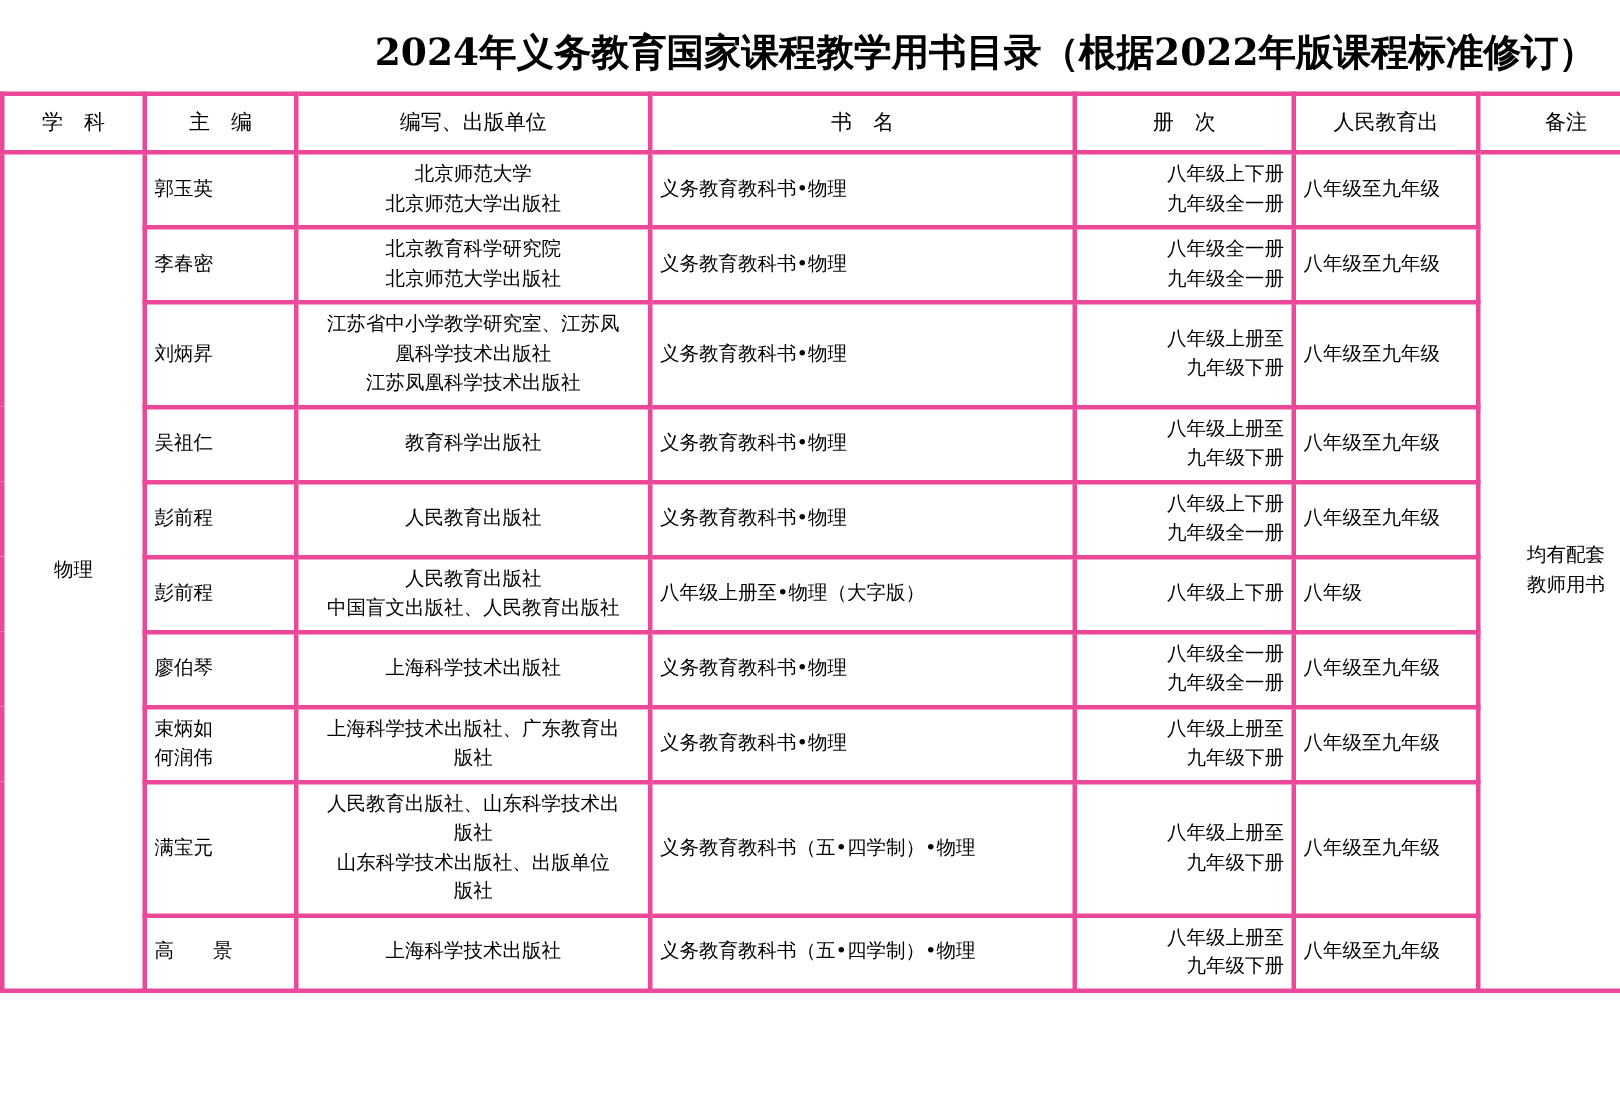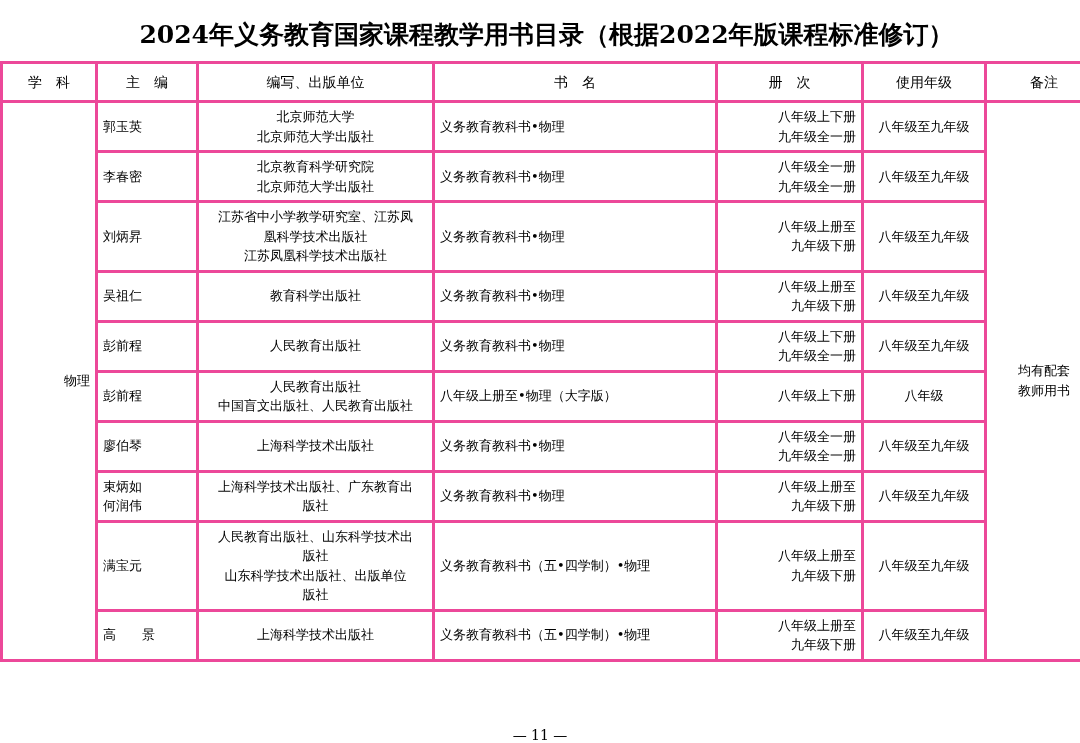--- a/index.html
+++ b/index.html
@@ -15,25 +15,25 @@
     position: relative;
     overflow: hidden;
   }
   .page {
     width: 1080px;
     height: 743px;
     position: relative;
     box-sizing: border-box;
   }
   .doc-title {
-    text-align: center;
+    text-align: right;
     font-size: 25px;
     font-weight: bold;
     letter-spacing: 0px;
-    margin: 18px 3px 10px 0;
+    margin: 18px 16px 10px 0;
     font-family: "DejaVu Serif", "Liberation Serif", serif;
     padding-left: 16px;
   }
   table.catalog {
     border-collapse: collapse;
     width: 1024px;
     margin: 0 auto;
     table-layout: fixed;
   }
   table.catalog td, table.catalog th {
@@ -49,26 +49,26 @@
     text-align: center;
     font-size: 14px;
     height: 30px;
     padding: 3px 4px;
   }
   .c-subject  { width: 84px;  text-align: center; }
   .c-editor   { width: 90px;  text-align: left; }
   .c-pub      { width: 225px; text-align: center; }
   .c-book     { width: 272px; text-align: left; }
   .c-vol      { width: 135px; text-align: right; }
-  .c-grade    { width: 112px; text-align: center; }
+  .c-grade    { width: 112px; }
   .c-note     { width: 106px; text-align: center; }
 
   .cell-multiline { white-space: pre-line; }
   .vcell {
-    text-align: right;
+    text-align: center;
     vertical-align: middle;
     font-size: 14px;
   }
   .note-cell {
     text-align: center;
     vertical-align: middle;
     font-size: 13px;
     line-height: 1.6;
     white-space: pre-line;
   }
@@ -90,21 +90,21 @@
   <div class="doc-title">2024年义务教育国家课程教学用书目录（根据2022年版课程标准修订）</div>
 
   <table class="catalog">
     <thead>
       <tr>
         <td class="c-subject">学　科</td>
         <td class="c-editor">主　编</td>
         <td class="c-pub" style="text-align:center;">编写、出版单位</td>
         <td class="c-book">书　名</td>
         <td class="c-vol">册　次</td>
-        <td class="c-grade">使用年级</td>
+        <td class="c-grade">人民教育出</td>
         <td class="c-note">备注</td>
       </tr>
     </thead>
     <tbody>
 
       <tr>
         <td class="c-subject vcell" rowspan="10">物理</td>
         <td class="c-editor cell-multiline">郭玉英</td>
         <td class="c-pub cell-multiline">北京师范大学
 北京师范大学出版社</td>
@@ -201,15 +201,14 @@
         <td class="c-pub cell-multiline">上海科学技术出版社</td>
         <td class="c-book cell-multiline">义务教育教科书（五•四学制）•物理</td>
         <td class="c-vol cell-multiline">八年级上册至
 九年级下册</td>
         <td class="c-grade cell-multiline">八年级至九年级</td>
       </tr>
 
     </tbody>
   </table>
 
-  <div class="page-number">— 11 —</div>
 
 </div>
 
 </body></html>

